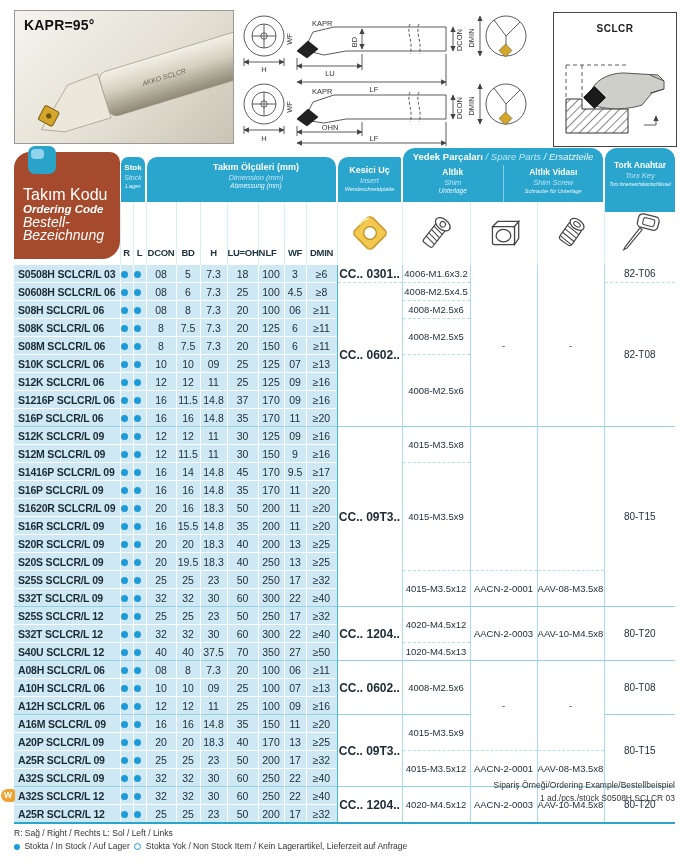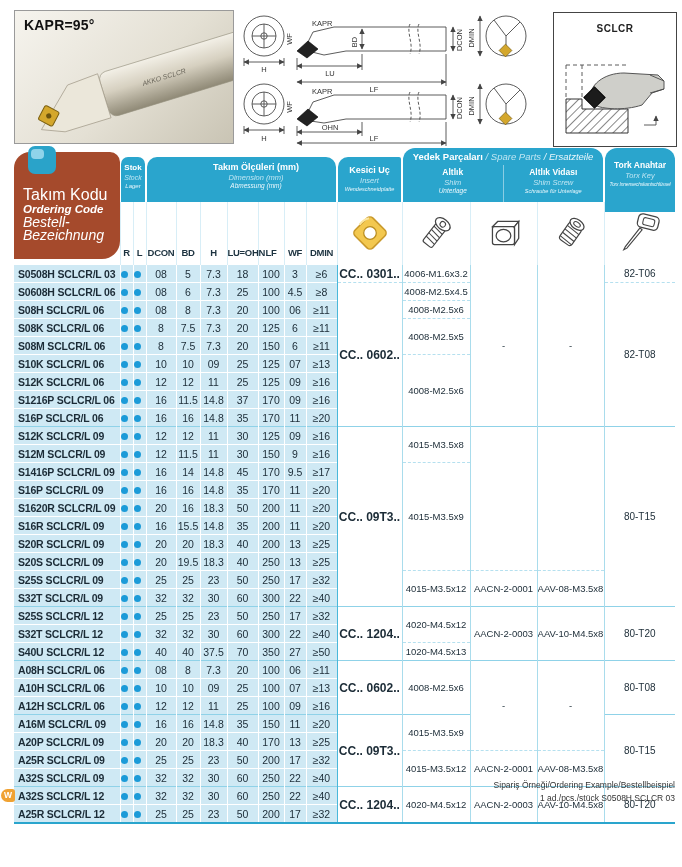--- a/index.html
+++ b/index.html
@@ -744,18 +744,27 @@
             <td class="c-num">23</td>
             <td class="c-num">50</td>
             <td class="c-num">200</td>
             <td class="c-num">17</td>
             <td class="c-num">≥32</td>
           </tr>
         </tbody>
     </table>
   </div>
 
+  <div id="footer-left">
+    <div>R: Sağ / Right / Rechts   L: Sol / Left / Links</div>
+    <div>
+      <span class="ldot filled"></span>
+      <span>Stokta / In Stock / Auf Lager</span>
+      &nbsp;<span class="ldot open"></span>
+      <span>Stokta Yok / Non Stock Item / Kein Lagerartikel, Lieferzeit auf Anfrage</span>
+    </div>
+  </div>
   <div id="footer-right">
     <div>Sipariş Örneği/Ordering Example/Bestellbeispiel</div>
     <div>1 ad./pcs./stück S0508H SCLCR 03</div>
   </div>
 
 </div>
 
 </body></html>

